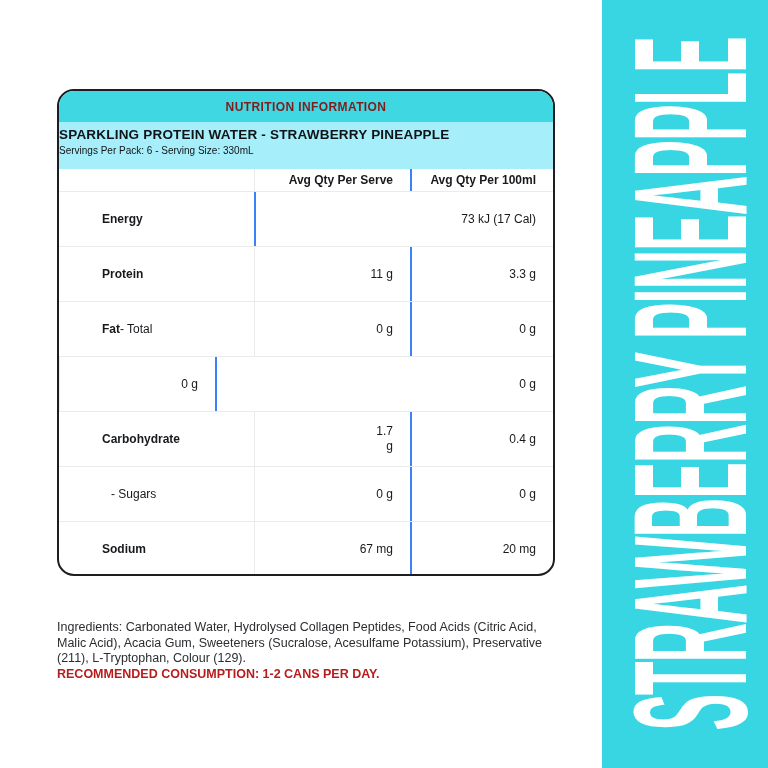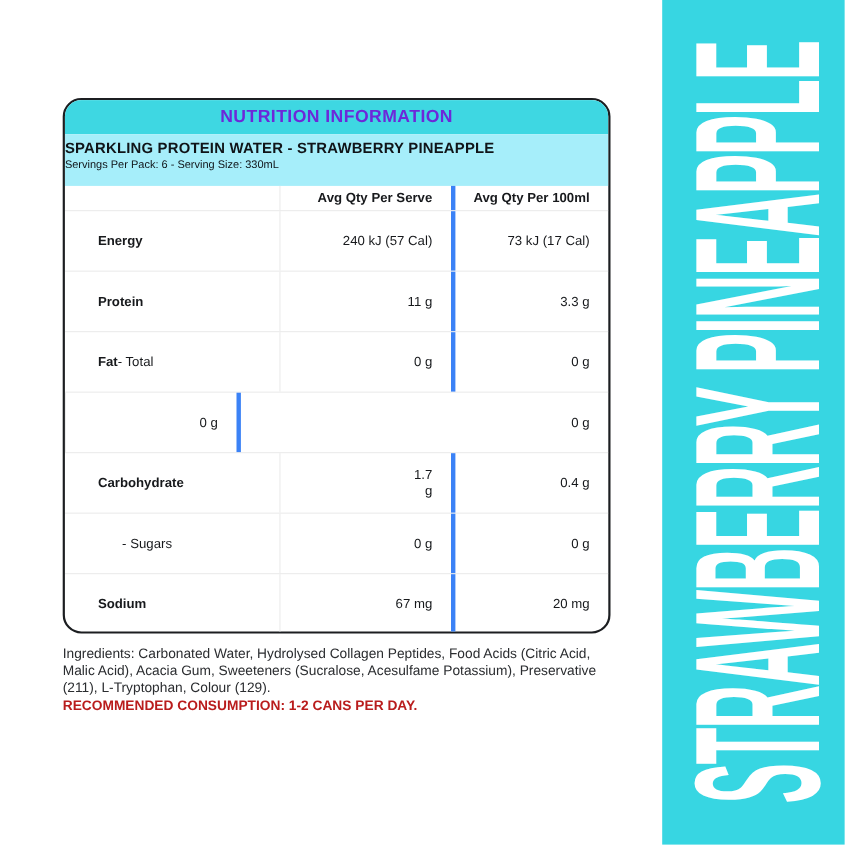--- a/index.html
+++ b/index.html
@@ -21,21 +21,21 @@
     border: 2px solid #1c1e21;
     border-radius: 17px;
     overflow: hidden;
   }
   .panel-title-bar {
     height: 31px;
     background: #3ed7e2;
     display: flex; align-items: center; justify-content: center;
   }
   .panel-title-bar .title {
-    font-size: 16px; font-weight: 700; letter-spacing: 0.4px; color: #6d28d9;
+    font-size: 12px; font-weight: 700; letter-spacing: 0.4px; color: #7f1d1d;
   }
   .subtitle-bar {
     height: 47px;
     background: #a6eefa;
     text-align: left;
     padding-top: 5px;
   }
   .subtitle-bar .subtitle {
     font-size: 13.5px; font-weight: 700; letter-spacing: 0.2px; color: #101418;
   }
@@ -43,44 +43,44 @@
     font-size: 10px; font-weight: 400; margin-top: 3px; color: #101418;
   }
 
   
   .ntable { width: 100%; }
   .trow { display: flex; width: 100%; }
   .trow + .trow { border-top: 1px solid #ebebeb; }
   .thead-row { height: 22px; }
   .data-row { height: 55px; }
   .cell { display: flex; align-items: center; }
-  .cell-label { width: 195px; padding-left: 30px; }
+  .cell-label { width: 195px; padding-left: 43px; }
   .cell-label.indent { padding-left: 52px; }
   .cell-serve { width: 156px; border-left: 1px solid #ebebeb; }
-  .cell-100ml { flex: 1; border-left: 4px solid #3b82f6; }
+  .cell-100ml { flex: 1; border-left: 2px solid #3b82f6; }
   .val {
     justify-content: flex-end;
     padding-right: 17px;
     text-align: right;
     white-space: pre-line;
     font-size: 12px;
     line-height: 15px;
   }
   .hdr {
     justify-content: flex-end;
     padding-right: 17px;
     font-size: 12px; font-weight: 700;
   }
   .lbl { font-size: 12px; }
   .lbl b { font-weight: 700; }
 
   
   .footer {
     position: absolute;
-    left: 57px; top: 587px;
+    left: 57px; top: 620px;
     width: 506px;
   }
   .ingredients {
     font-size: 12.5px;
     line-height: 15.5px;
     color: #2b2d30;
   }
   .recommendation {
     font-size: 12.5px;
     line-height: 15.5px;
@@ -127,21 +127,20 @@
       <div class="cell cell-label"></div>
       <div class="cell cell-serve hdr">Avg Qty Per Serve</div>
       <div class="cell cell-100ml hdr">Avg Qty Per 100ml</div>
     </div>
 
     <div class="trow data-row">
       <div class="cell cell-label lbl">
           <b>Energy</b>
           <span></span>
         </div>
-      <div class="cell cell-serve val">240 kJ (57 Cal)</div>
       <div class="cell cell-100ml val">73 kJ (17 Cal)</div>
     </div>
 
     <div class="trow data-row">
       <div class="cell cell-label lbl">
           <b>Protein</b>
           <span></span>
         </div>
       <div class="cell cell-serve val">11 g</div>
       <div class="cell cell-100ml val">3.3 g</div>

